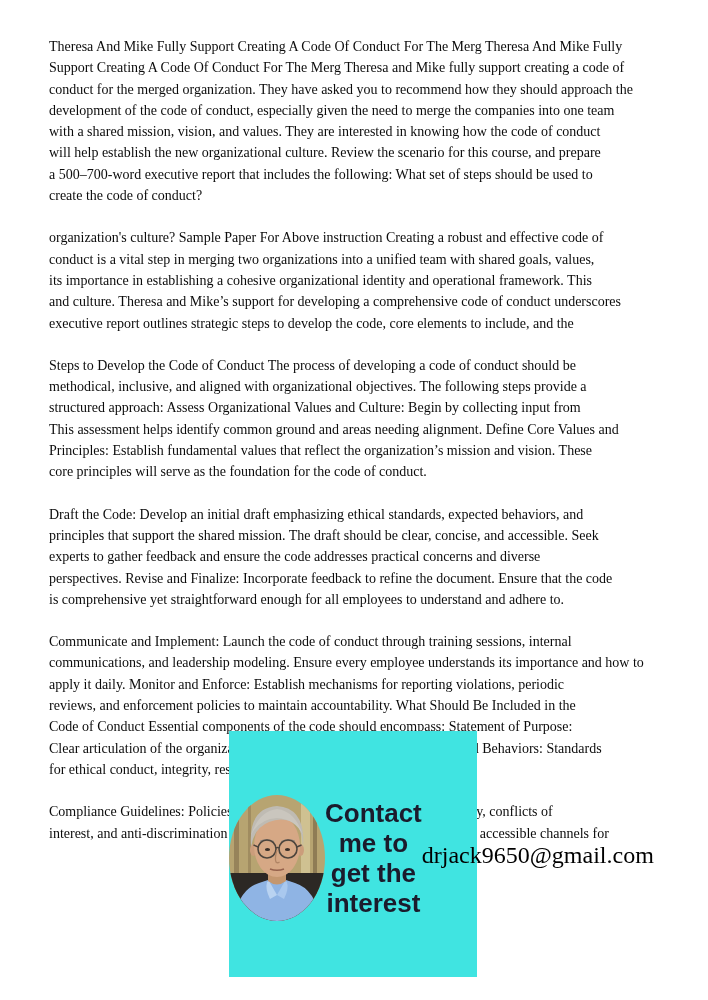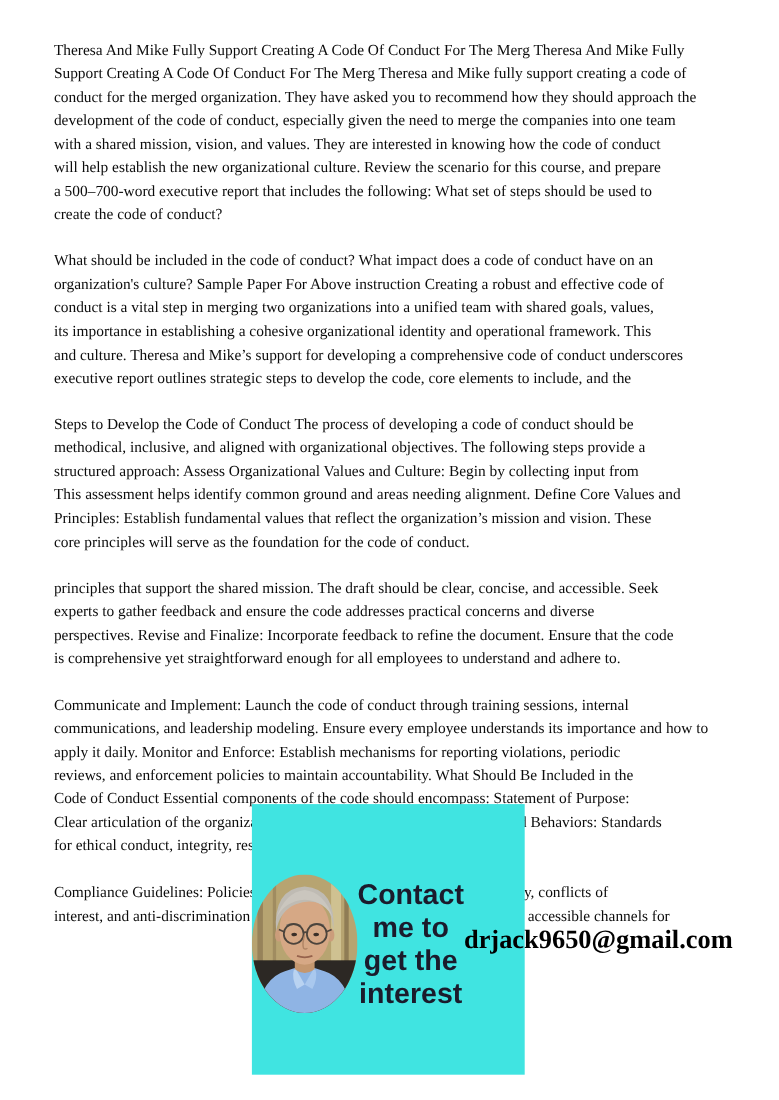--- a/index.html
+++ b/index.html
@@ -42,21 +42,21 @@
     font-family: "Liberation Sans", sans-serif;
     font-weight: 700;
     font-size: 26px;
     line-height: 30px;
     color: #1b1b2c;
     letter-spacing: 0px;
   }
   .email {
     margin-top: 1px;
     font-family: "Liberation Serif", serif;
-    font-weight: 700;
+    font-weight: 400;
     font-size: 24px;
     line-height: 28px;
     color: #000000;
   }
 </style>
 </head>
 <body>
 
 <div class="page">
 
@@ -67,38 +67,38 @@
       <div class="ln">Support Creating A Code Of Conduct For The Merg Theresa and Mike fully support creating a code of</div>
       <div class="ln">conduct for the merged organization. They have asked you to recommend how they should approach the</div>
       <div class="ln">development of the code of conduct, especially given the need to merge the companies into one team</div>
       <div class="ln">with a shared mission, vision, and values. They are interested in knowing how the code of conduct</div>
       <div class="ln">will help establish the new organizational culture. Review the scenario for this course, and prepare</div>
       <div class="ln">a 500–700-word executive report that includes the following: What set of steps should be used to</div>
       <div class="ln">create the code of conduct?</div>
     </div>
 
     <div class="para">
-      <div class="ln">What should be included in the code of conduct? What impact does a code of conduct have on an</div>
       <div class="ln">organization's culture? Sample Paper For Above instruction Creating a robust and effective code of</div>
       <div class="ln">conduct is a vital step in merging two organizations into a unified team with shared goals, values,</div>
       <div class="ln">its importance in establishing a cohesive organizational identity and operational framework. This</div>
       <div class="ln">and culture. Theresa and Mike’s support for developing a comprehensive code of conduct underscores</div>
       <div class="ln">executive report outlines strategic steps to develop the code, core elements to include, and the</div>
     </div>
 
     <div class="para">
       <div class="ln">Steps to Develop the Code of Conduct The process of developing a code of conduct should be</div>
       <div class="ln">methodical, inclusive, and aligned with organizational objectives. The following steps provide a</div>
       <div class="ln">structured approach: Assess Organizational Values and Culture: Begin by collecting input from</div>
       <div class="ln">This assessment helps identify common ground and areas needing alignment. Define Core Values and</div>
       <div class="ln">Principles: Establish fundamental values that reflect the organization’s mission and vision. These</div>
       <div class="ln">core principles will serve as the foundation for the code of conduct.</div>
     </div>
 
     <div class="para">
+      <div class="ln">Draft the Code: Develop an initial draft emphasizing ethical standards, expected behaviors, and</div>
       <div class="ln">principles that support the shared mission. The draft should be clear, concise, and accessible. Seek</div>
       <div class="ln">experts to gather feedback and ensure the code addresses practical concerns and diverse</div>
       <div class="ln">perspectives. Revise and Finalize: Incorporate feedback to refine the document. Ensure that the code</div>
       <div class="ln">is comprehensive yet straightforward enough for all employees to understand and adhere to.</div>
     </div>
 
     <div class="para">
       <div class="ln">Communicate and Implement: Launch the code of conduct through training sessions, internal</div>
       <div class="ln">communications, and leadership modeling. Ensure every employee understands its importance and how to</div>
       <div class="ln">apply it daily. Monitor and Enforce: Establish mechanisms for reporting violations, periodic</div>

